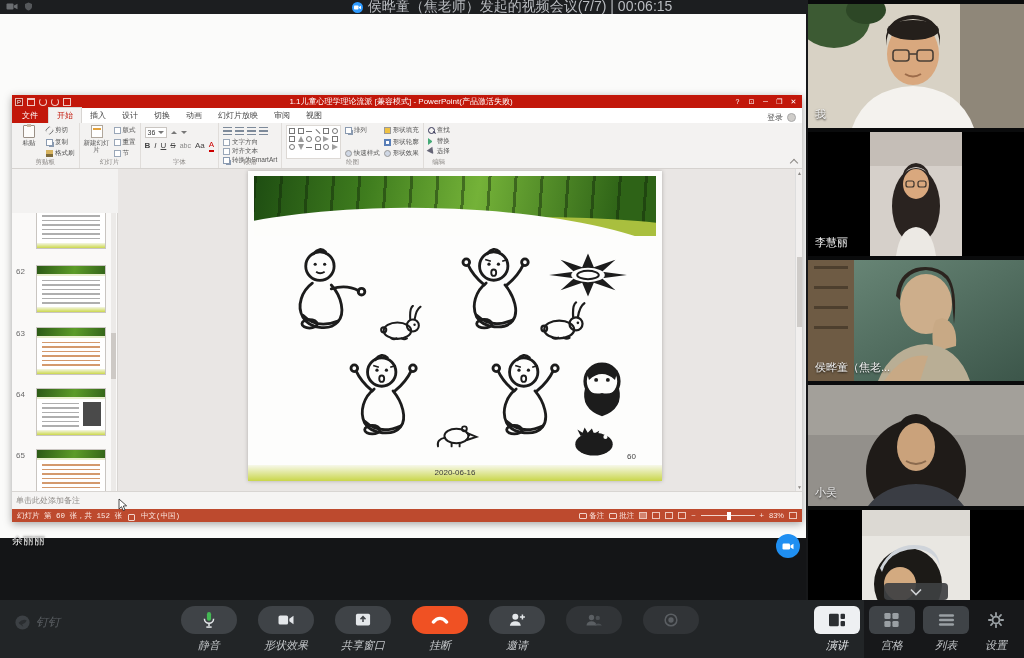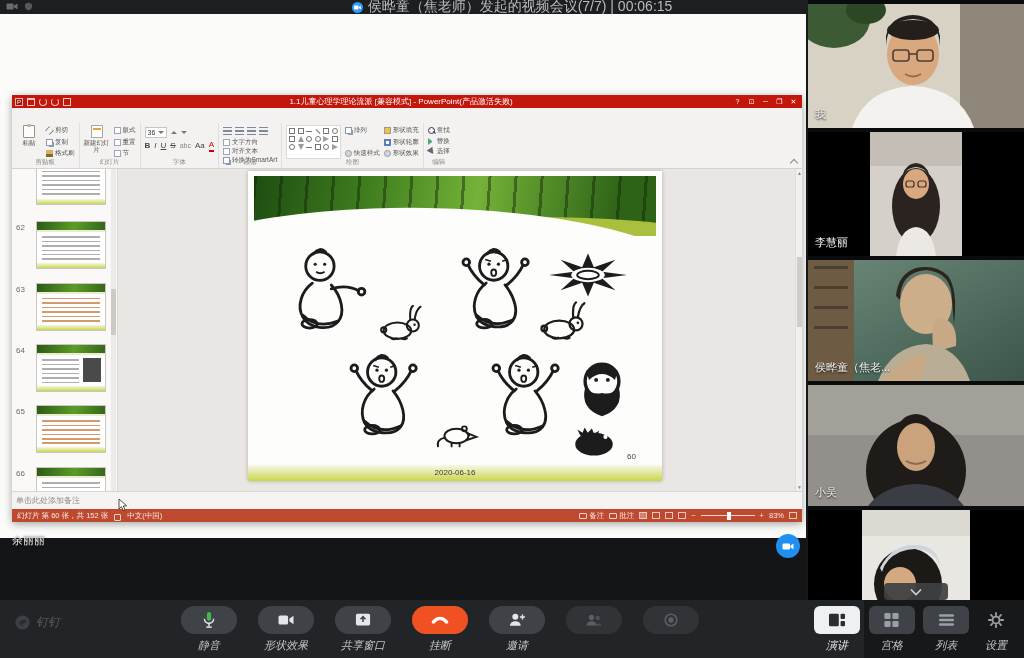--- a/index.html
+++ b/index.html
@@ -93,21 +93,21 @@
   .find-icon:before { content:""; position:absolute; left:0; top:0; width:5px; height:5px; border:1px solid #335; border-radius:50%; }
   .find-icon:after { content:""; position:absolute; left:5px; top:5px; width:3px; height:1px; background:#335; transform:rotate(45deg); }
   .repl-icon { border-left:4px solid #4a7; border-top:3px solid transparent; border-bottom:3px solid transparent; }
   .sel-icon { border-top:6px solid #667; border-left:3px solid transparent; border-right:3px solid transparent; transform:rotate(-35deg); }
   .ribbon-collapse { position:absolute; right:3px; bottom:2px; width:10px; height:8px; cursor:pointer; }
   .ribbon-collapse:before { content:""; position:absolute; left:2px; top:2px; width:5px; height:5px;
     border-left:1.5px solid #8a8784; border-top:1.5px solid #8a8784; transform:rotate(45deg); }
 
   
   .ppt-body { position:absolute; left:0; top:74px; right:0; bottom:31px; display:flex; }
-  .thumbs { position:relative; width:106px; background:#fafa f9; background:#faf9f8; border-right:1px solid #d8d5d2; overflow:hidden; }
+  .thumbs { position:relative; width:106px; background:#fafa f9; background:#faf9f8; border-right:1px solid #d8d5d2; overflow:hidden;margin-top:44px; }
   .thumb-item { position:absolute; left:0; width:100%; }
   .thumb-num { position:absolute; left:4px; top:2px; width:18px; font-size:8px; color:#6a6a6a; text-align:left; }
   .thumb-box { position:absolute; left:24px; top:0; width:70px; height:48px; background:#fff;
     border:1px solid #c9c5c1; overflow:hidden; }
   .tb-banner { height:10px; background:linear-gradient(100deg,#2c5a16,#5c9c28 55%,#35661a);
     border-bottom:2px solid #e9efce; position:relative; }
   .tb-lines { position:absolute; left:5px; right:5px; top:14px; bottom:6px;
     background:repeating-linear-gradient(#9a9a9a 0 1.5px, transparent 1.5px 4.5px); opacity:.8; }
   .tb-lines.orange { background:repeating-linear-gradient(#c98048 0 1.5px, transparent 1.5px 4.5px); }
   .tb-photo { position:absolute; right:4px; top:13px; width:18px; height:24px; background:#4a4a4a; }
@@ -142,21 +142,21 @@
   .slide-footer { position:absolute; left:0; right:0; bottom:0; height:16px;
     background:linear-gradient(to top,#c9d64a,#f7f8ea); text-align:center;
     font-size:8px; color:#3a3a3a; line-height:16px; }
   .slide-num { position:absolute; right:26px; bottom:20px; font-size:8px; color:#444; }
 
   
   .ppt-notes { position:absolute; left:0; right:0; bottom:13px; height:18px; background:#f5f4f3;
     border-top:1px solid #d8d5d2; font-size:8px; color:#8f8b88; line-height:18px; padding-left:4px; }
   .ppt-status { position:absolute; left:0; right:0; bottom:0; height:13px; background:#bd4a2e;
     color:#fce8e2; font-size:7.5px; display:flex; align-items:center; padding:0 5px; }
-  .st-left { display:flex; align-items:flex-end; gap:6px; }
+  .st-left { display:flex; align-items:flex-end; gap:6px;font-family:Liberation Mono, monospace; }
   .lang-icon { width:7px; height:7px; border:1px solid #f2d4cb; border-radius:1px; }
   .st-right { margin-left:auto; display:flex; align-items:center; gap:5px; }
   .vi { width:8px; height:7px; border:1px solid #f2d4cb; opacity:.9; cursor:pointer; }
   .vi.a { background:rgba(255,255,255,.35); }
   .zoom-track { width:54px; height:1px; background:#f2d4cb; position:relative; cursor:pointer; }
   .zoom-thumb { position:absolute; left:26px; top:-3.5px; width:4px; height:8px; background:#fff; }
   .note-glyph { width:8px; height:6px; border:1px solid #f2d4cb; border-radius:1px; }
   .stbtn { display:flex; align-items:center; gap:2px; cursor:pointer; }
 
   
@@ -308,20 +308,35 @@
           <span class="ppt-title">1.1儿童心理学理论流派 [兼容模式] - PowerPoint(产品激活失败)</span>
           <div class="winctl">
             <span>?</span>
             <span>⊡</span>
             <span>─</span>
             <span>❐</span>
             <span class="close">✕</span>
           </div>
         </div>
 
+        <div class="ppt-tabs">
+          <span class="tab file-tab">文件</span>
+          <span class="tab active">开始</span>
+          <span class="tab">插入</span>
+          <span class="tab">设计</span>
+          <span class="tab">切换</span>
+          <span class="tab">动画</span>
+          <span class="tab">幻灯片放映</span>
+          <span class="tab">审阅</span>
+          <span class="tab">视图</span>
+          <div class="tabs-right">
+            <span>登录</span>
+            <span class="avatar-circ"></span>
+          </div>
+        </div>
 
         <div class="ribbon">
           <div class="rgrp">
             <div class="rbody">
               <div class="rbig">
                 <span class="ri clipboard-icon"></span>
                 <span>粘贴</span>
               </div>
               <div class="rcol">
                 <div class="rsm">

